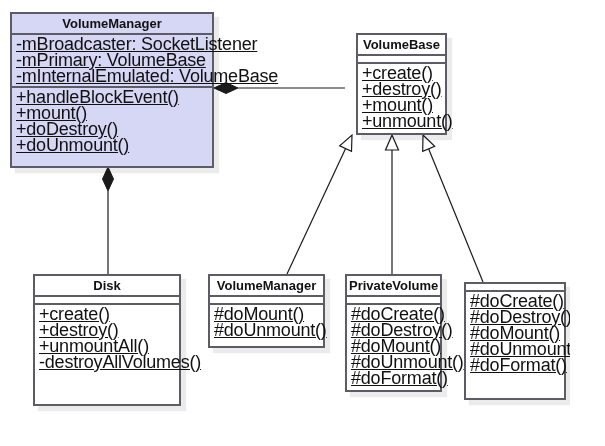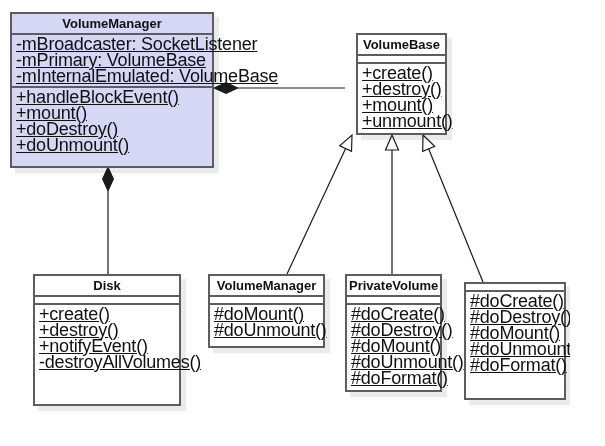--- a/index.html
+++ b/index.html
@@ -115,21 +115,21 @@
       <div class="m">+unmount()</div>
     </div>
   </div>
 
   <div class="uml-class" style="left:33px;top:274px;width:148px;height:132px">
     <div class="uml-title">Disk</div>
     <div class="sec attrs empty"></div>
     <div class="sec methods">
       <div class="m">+create()</div>
       <div class="m">+destroy()</div>
-      <div class="m">+notifyEvent()</div>
+      <div class="m">+unmountAll()</div>
       <div class="m">-destroyAllVolumes()</div>
     </div>
   </div>
 
   <div class="uml-class" style="left:208px;top:274px;width:117px;height:74px">
     <div class="uml-title">VolumeManager</div>
     <div class="sec attrs empty"></div>
     <div class="sec methods">
       <div class="m">#doMount()</div>
       <div class="m">#doUnmount()</div>

